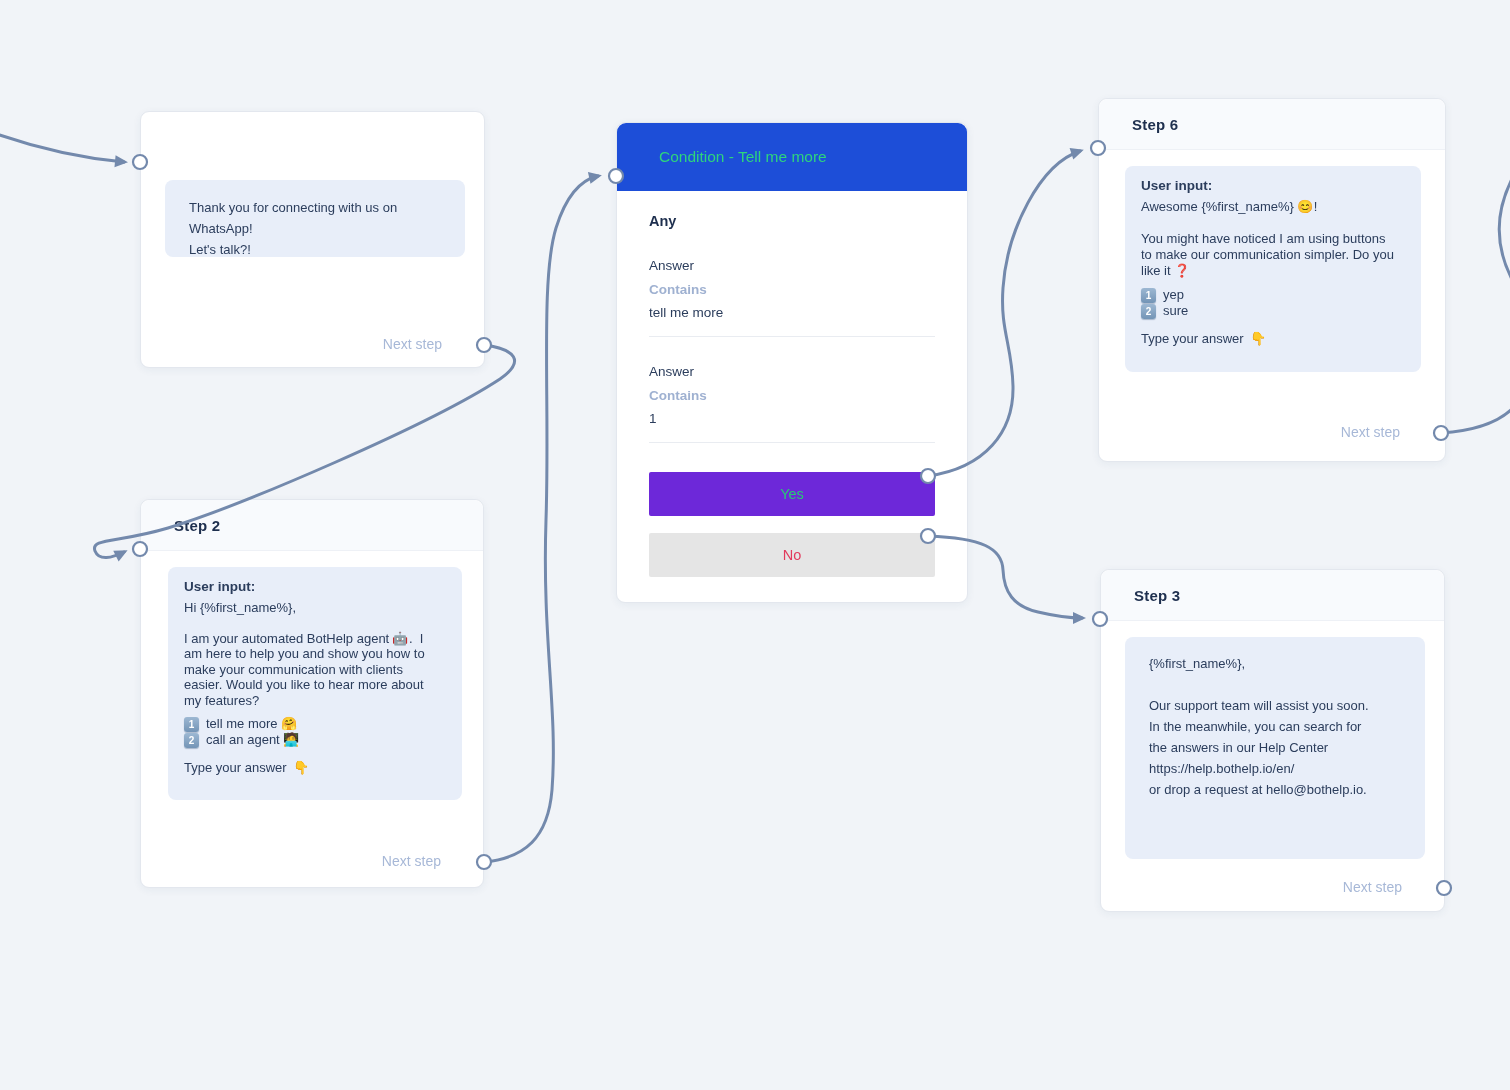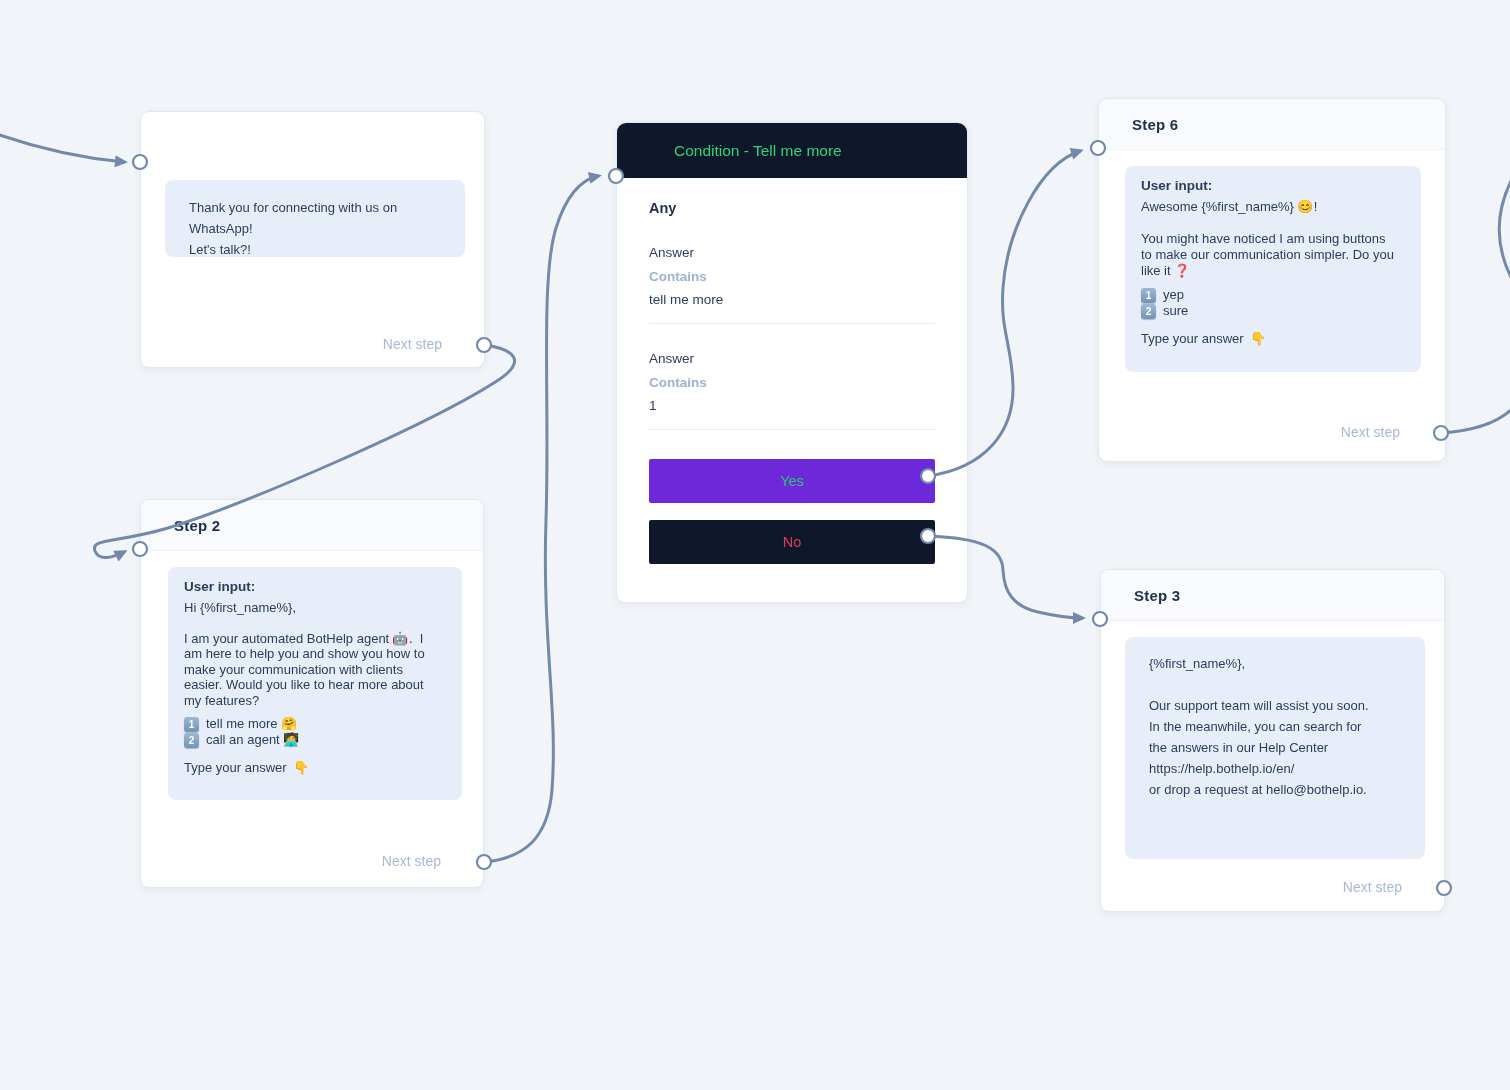--- a/index.html
+++ b/index.html
@@ -41,36 +41,36 @@
     border-radius:3px;color:#ffffff;font-size:10px;font-weight:700;
     text-align:center;line-height:15px;margin-right:7px;
     box-shadow:0 1px 1px rgba(50,80,120,.35);
   }
   .bubble-footer{margin-top:12px;white-space:pre;}
 
   .next-row{position:absolute;color:#a7b8d7;font-size:14px;text-align:center;}
 
   
   .cond-header{
-    height:55px;background:#0f172a;border-radius:9px 9px 0 0;
-    display:flex;align-items:center;padding-left:57px;
+    height:68px;background:#1d4ed8;border-radius:9px 9px 0 0;
+    display:flex;align-items:center;padding-left:42px;
     color:#2ed47d;font-size:15.5px;
   }
   .cond-body{padding:22px 32px 0;}
   .match-mode{font-size:14.5px;font-weight:700;color:#1e2f4e;margin:0 0 29px;}
   .row-field{font-size:13.5px;color:#2b3d5c;margin:0 0 9px;}
   .row-op{font-size:13.5px;font-weight:700;color:#9fb1d1;margin:0 0 8px;}
   .row-val{font-size:13.5px;color:#2b3d5c;margin:0 0 16px;}
   .row-hr{border:0;border-top:1px solid #e9ecf1;margin:0 0 27px;}
   .cond-btn{
     height:44px;display:flex;align-items:center;justify-content:center;
     font-size:14.5px;border-radius:2px;
   }
   .btn-yes{background:#6d28d9;color:#27c974;margin-bottom:17px;}
-  .btn-no{background:#0f172a;color:#e23a5c;text-align:center;}
+  .btn-no{background:#e5e5e5;color:#e23a5c;text-align:center;}
 
   
   #card-step1{left:140px;top:111px;width:345px;height:257px;}
   #card-step2{left:140px;top:499px;width:344px;height:389px;}
   #card-cond {left:616px;top:122px;width:352px;height:481px;}
   #card-step4{left:1098px;top:98px;width:348px;height:364px;}
   #card-step3{left:1100px;top:569px;width:345px;height:343px;}
 
   #bubble-step1{left:24px;top:68px;width:300px;height:77px;padding:17px 24px;}
   #bubble-step2{left:27px;top:67px;width:294px;height:233px;padding:12px 16px;}

